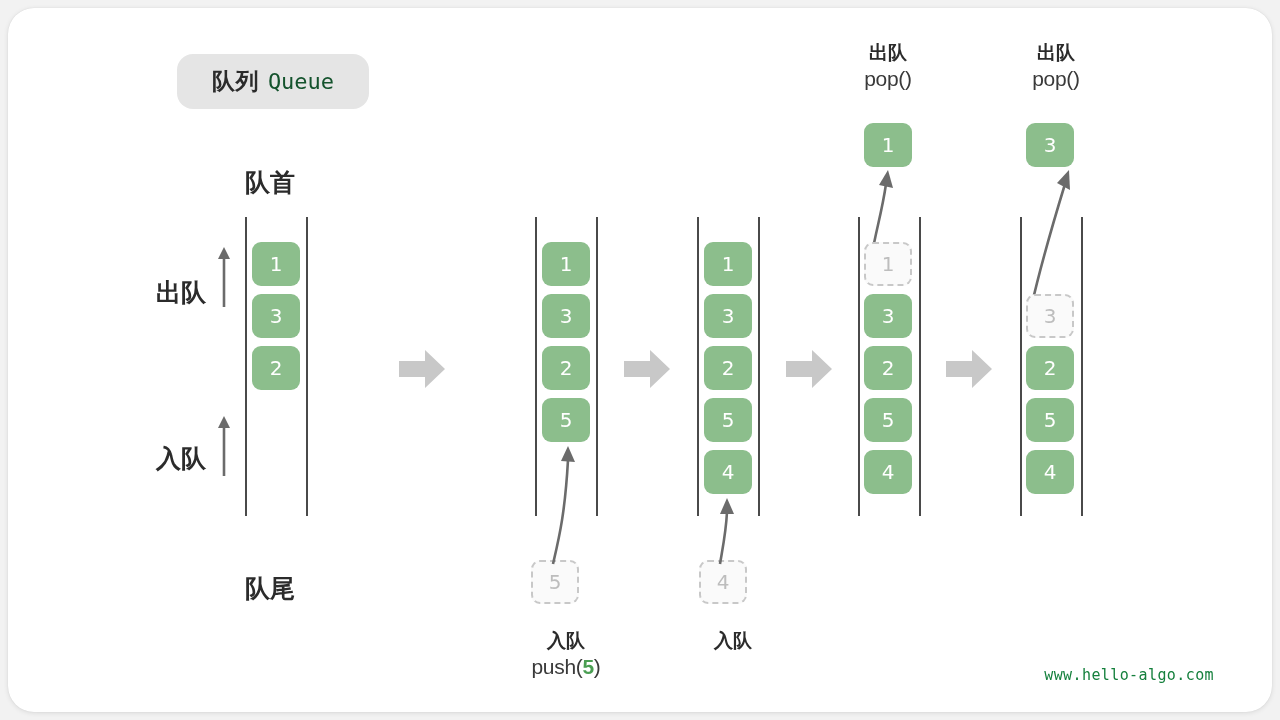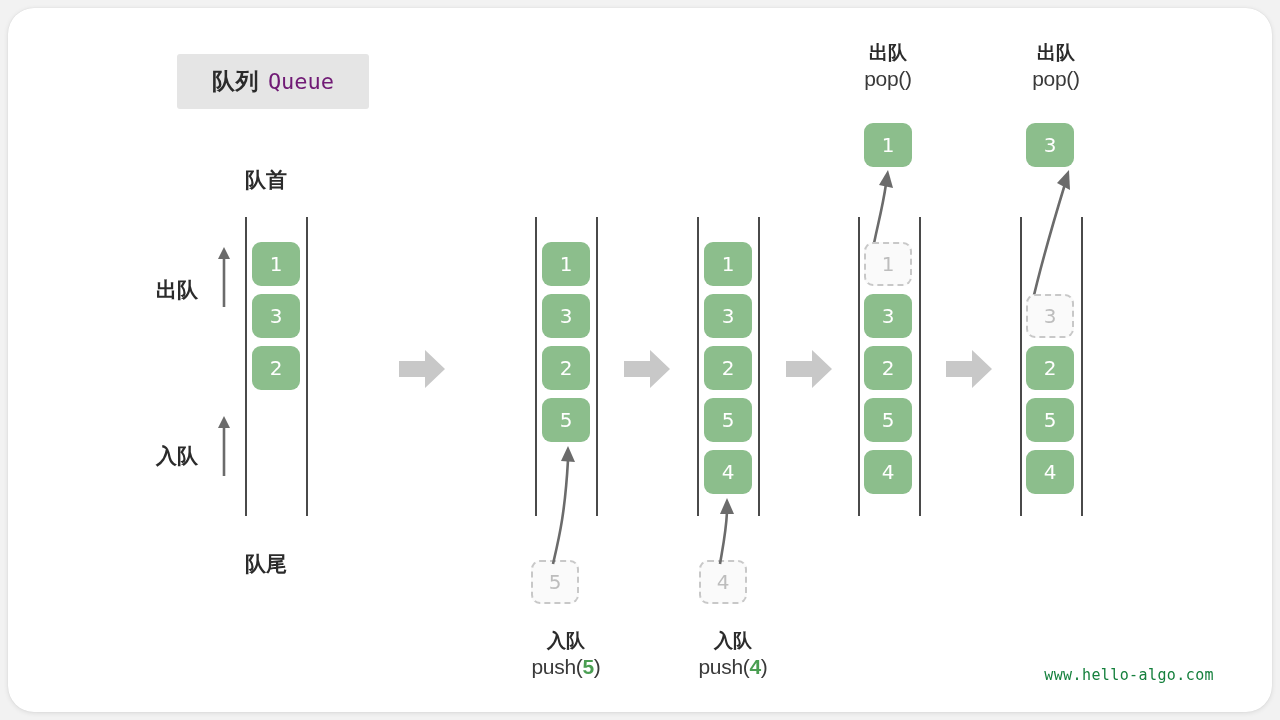--- a/index.html
+++ b/index.html
@@ -34,42 +34,42 @@
   }
 
   
   #title-badge {
     position: absolute;
     left: 169px;
     top: 46px;
     width: 192px;
     height: 55px;
     background: #e5e5e5;
-    border-radius: 3px;
+    border-radius: 16px;
     display: flex;
     align-items: center;
     justify-content: center;
     gap: 9px;
   }
   #title-badge .cn {
     font-size: 23px;
     font-weight: bold;
     color: #2b2b2b;
     letter-spacing: 0.5px;
   }
   #title-badge .en {
     font-family: "DejaVu Sans Mono", "Liberation Mono", monospace;
     font-size: 22px;
-    color: #701a75;
+    color: #14532d;
   }
 
   
   .cn-label {
     position: absolute;
-    font-size: 21px;
+    font-size: 25px;
     font-weight: bold;
     color: #2b2b2b;
     white-space: nowrap;
   }
 
   
   .rail {
     position: absolute;
     width: 2px;
     background: #4a4a4a;
@@ -155,21 +155,21 @@
 
 <div id="canvas">
   <div id="card">
 
     <div id="title-badge">
       <span class="cn">队列</span>
       <span class="en">Queue</span>
     </div>
 
     <div class="cn-label" style="left:237px; top:158px;">队首</div>
-    <div class="cn-label" style="left:237px; top:542px;text-align:center;">队尾</div>
+    <div class="cn-label" style="left:237px; top:564px;text-align:center;">队尾</div>
 
     <div class="cn-label" style="left:148px; top:268px;">出队</div>
     <svg class="up-arrow" style="left:208px; top:237px;" viewBox="0 0 16 64">
       <line x1="8" y1="62" x2="8" y2="11" stroke="#6b6b6b" stroke-width="2.6"></line>
       <polygon points="8,2 14,14 2,14" fill="#6b6b6b"></polygon>
     </svg>
 
     <div class="cn-label" style="left:148px; top:434px;">入队</div>
     <svg class="up-arrow" style="left:208px; top:406px;" viewBox="0 0 16 64">
       <line x1="8" y1="62" x2="8" y2="11" stroke="#6b6b6b" stroke-width="2.6"></line>
@@ -214,21 +214,20 @@
     <div class="cell" style="left:696px; top:338px;">2</div>
     <div class="cell" style="left:696px; top:390px;">5</div>
     <div class="cell" style="left:696px; top:442px;">4</div>
     <div class="cell ghost" style="left:691px; top:552px;">4</div>
     <svg class="connector" style="left:686px; top:482px; width:60px; height:78px;" viewBox="0 0 60 78">
       <path d="M26 74 C 29 56, 32 42, 33 22" stroke="#6b6b6b" stroke-width="2.6" fill="none"></path>
       <polygon points="33,8 40,24 26,24" fill="#6b6b6b"></polygon>
     </svg>
     <div class="caption" style="left:645px; top:620px; width:160px;">
       <div class="l1">入队</div>
-      <div class="l2"><span>push(</span><span class="num">4</span><span>)</span></div>
     </div>
 
     <svg class="sep-arrow" style="left:778px; top:340px;" viewBox="0 0 46 42">
       <polygon points="0,13 26,13 26,2 46,21 26,40 26,29 0,29" fill="#c8c8c8"></polygon>
     </svg>
 
     <div class="caption" style="left:800px; top:32px; width:160px;">
       <div class="l1">出队</div>
       <div class="l2">pop()</div>
     </div>

